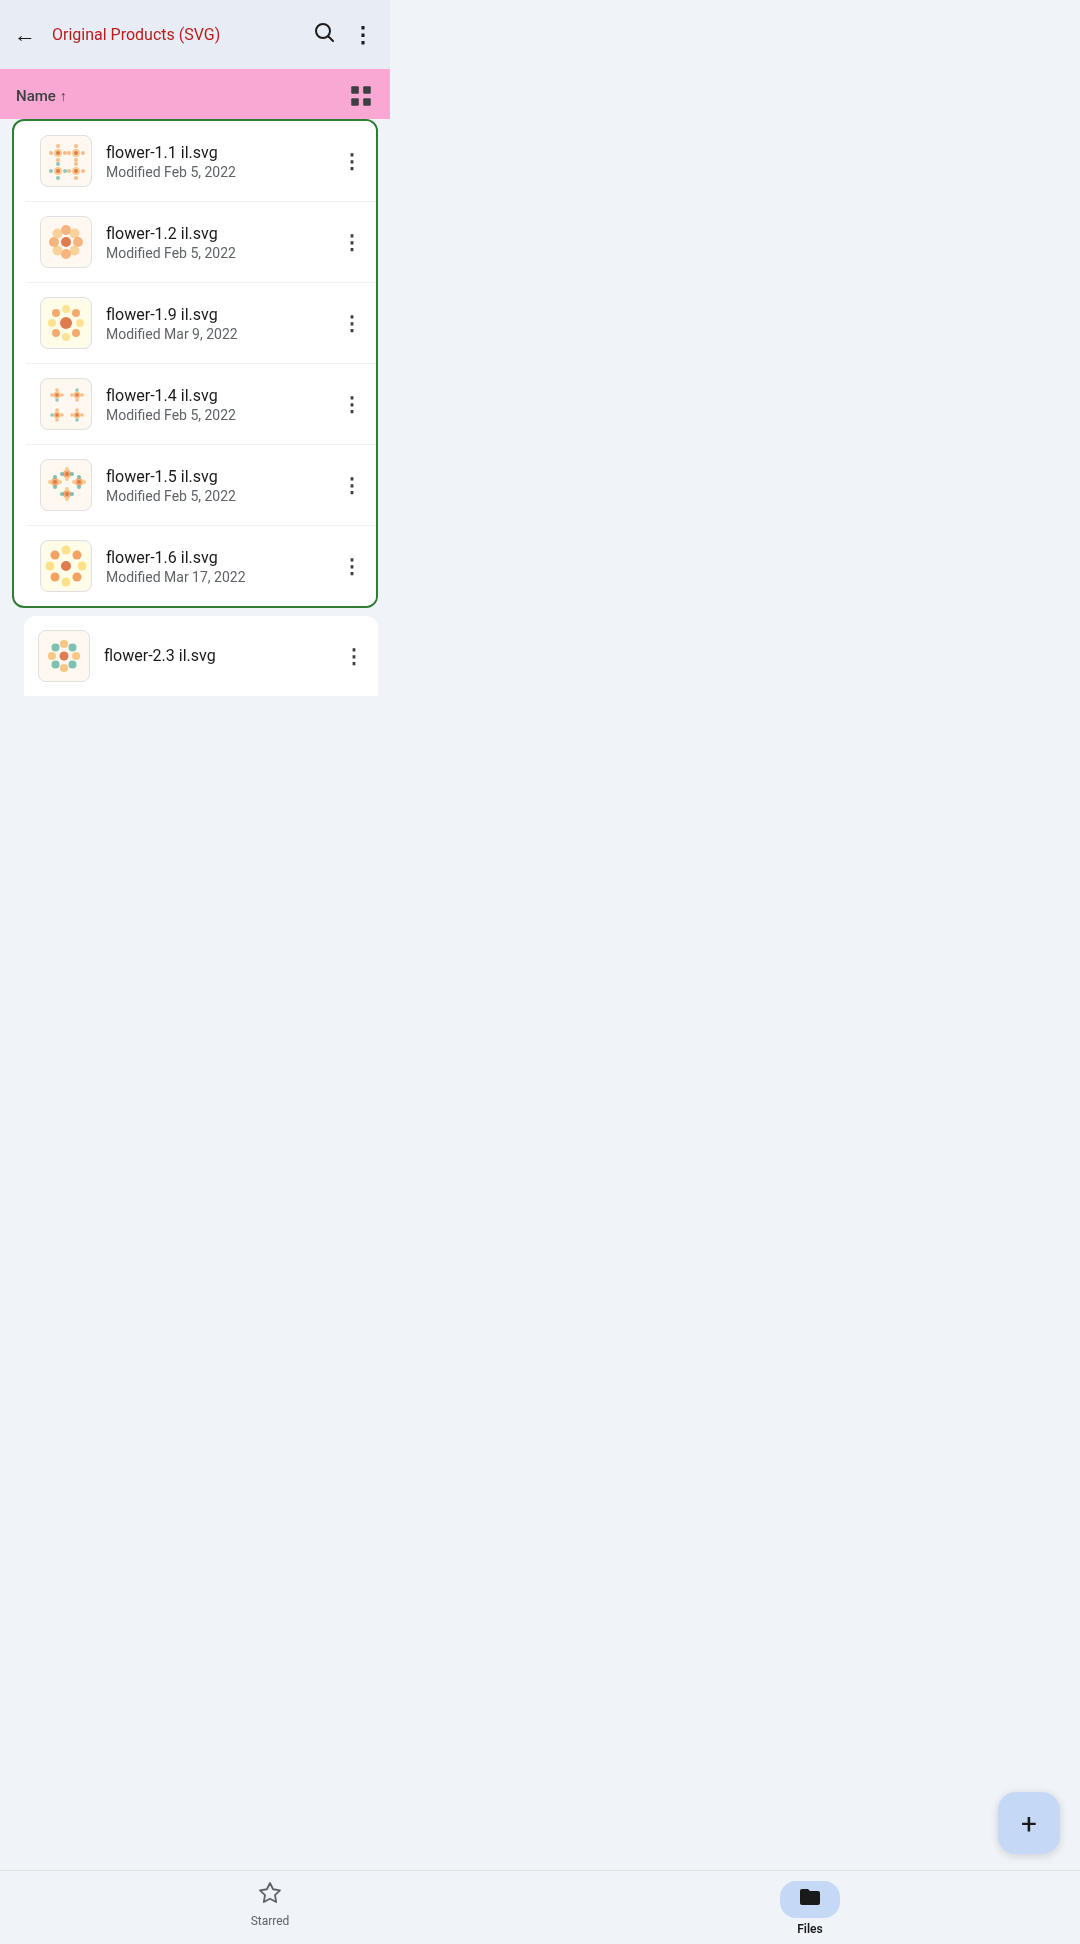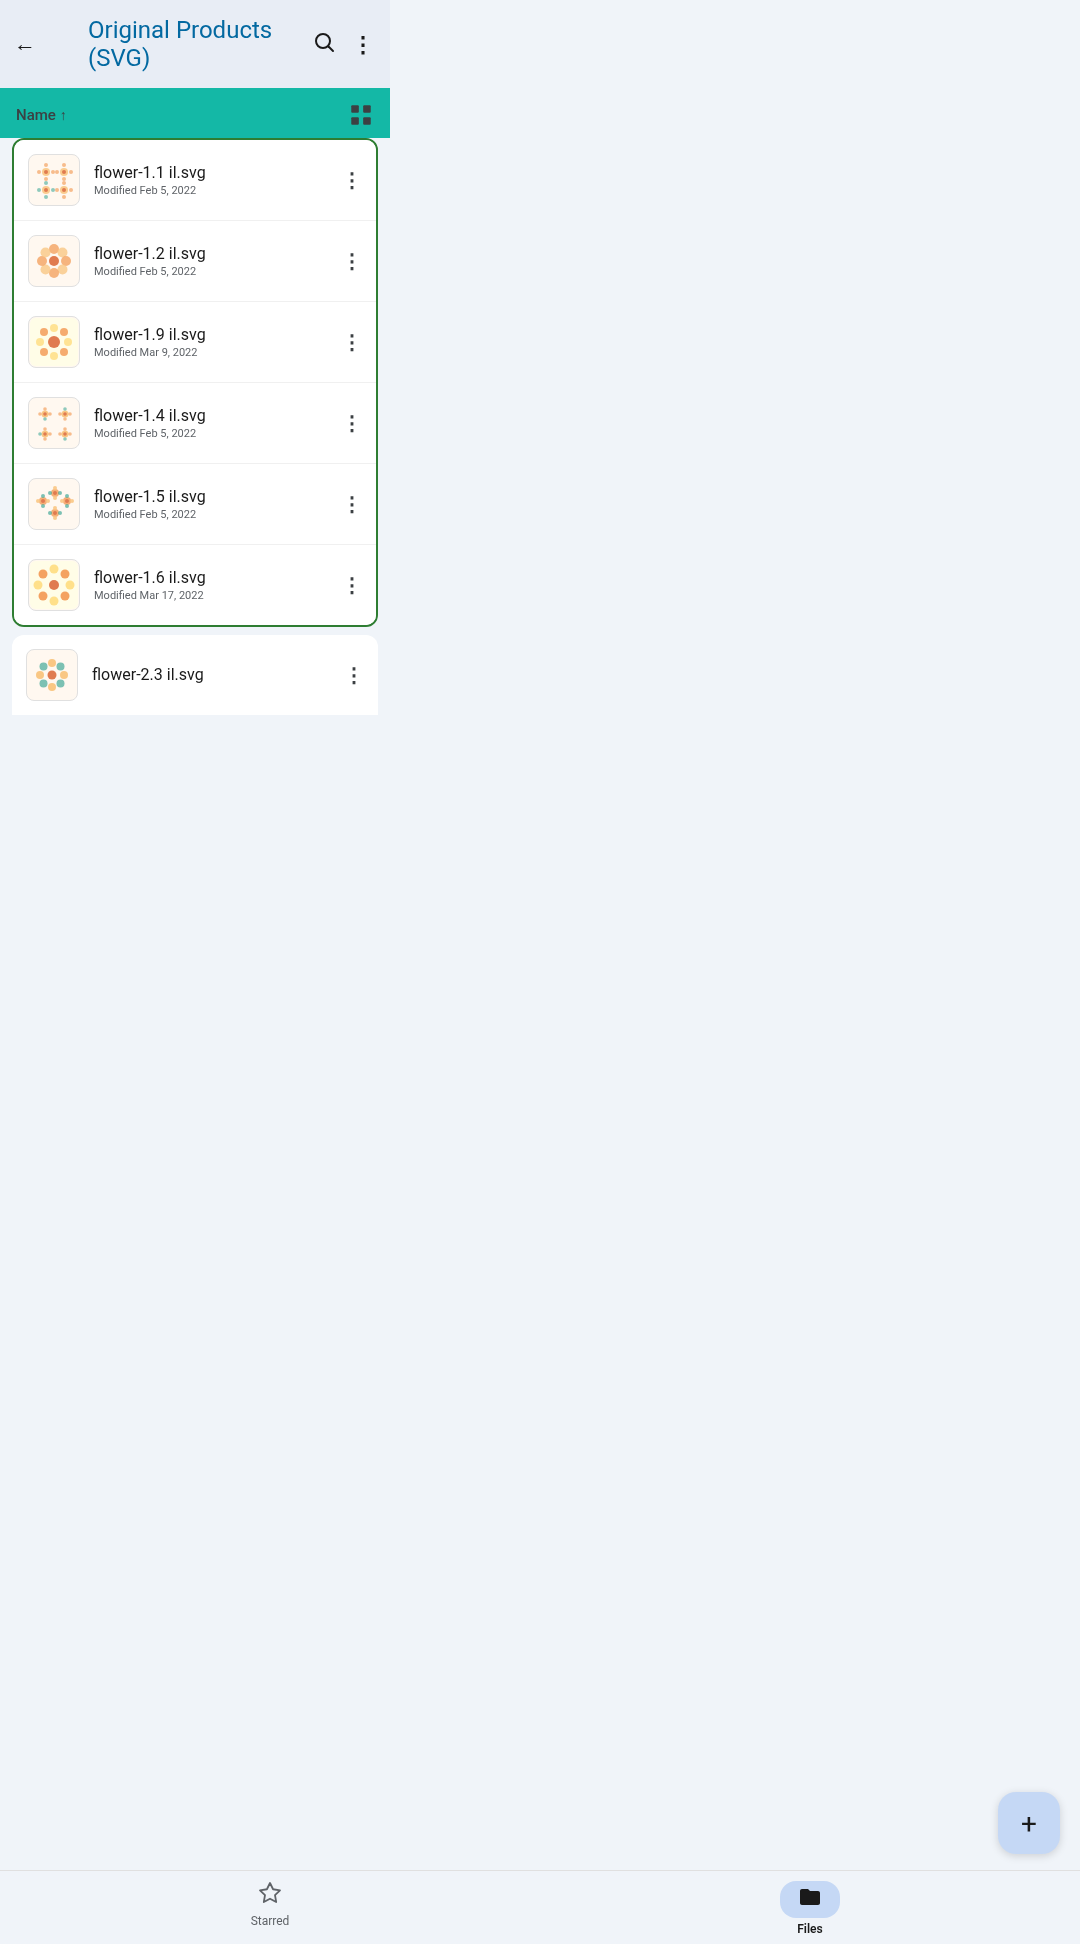--- a/index.html
+++ b/index.html
@@ -23,42 +23,41 @@
       gap: 8px;
     }
     .header-back {
       font-size: 22px;
       cursor: pointer;
       color: #1a1a1a;
       padding: 4px 8px 4px 0;
     }
     .header-title {
       flex: 1;
-      font-size: 24px;
+      font-size: 16px;
       font-weight: 400;
-      color: #0369a1;
-      margin-left: 36px;
+      color: #b91c1c;
     }
     .header-search {
       font-size: 22px;
       color: #1a1a1a;
       cursor: pointer;
       padding: 4px 6px;
     }
     .header-more {
       font-size: 22px;
       color: #1a1a1a;
       cursor: pointer;
       padding: 4px 2px;
       font-weight: 700;
     }
 
     
     .sort-bar {
-      background: #14b8a6;
+      background: #f9a8d4;
       display: flex;
       align-items: center;
       justify-content: space-between;
       padding: 14px 16px 10px 16px;
     }
     .sort-label {
       display: flex;
       align-items: center;
       gap: 4px;
       font-size: 15px;
@@ -88,20 +87,21 @@
       overflow: hidden;
     }
 
     .file-item {
       display: flex;
       align-items: center;
       padding: 14px 12px 14px 14px;
       background: #fff;
       gap: 14px;
       position: relative;
+      margin-left: 12px;
     }
     .file-item + .file-item {
       border-top: 1px solid #f0f0f0;
     }
 
     .file-thumb {
       width: 52px;
       height: 52px;
       border-radius: 8px;
       border: 1px solid #e0e0e0;
@@ -125,21 +125,21 @@
     }
     .file-name {
       font-size: 16px;
       color: #1a1a1a;
       font-weight: 400;
       white-space: nowrap;
       overflow: hidden;
       text-overflow: ellipsis;
     }
     .file-meta {
-      font-size: 11px;
+      font-size: 14px;
       color: #5f6368;
       margin-top: 2px;
     }
     .file-more {
       color: #3c4043;
       font-size: 20px;
       cursor: pointer;
       padding: 4px 2px;
       font-weight: 700;
       flex-shrink: 0;

